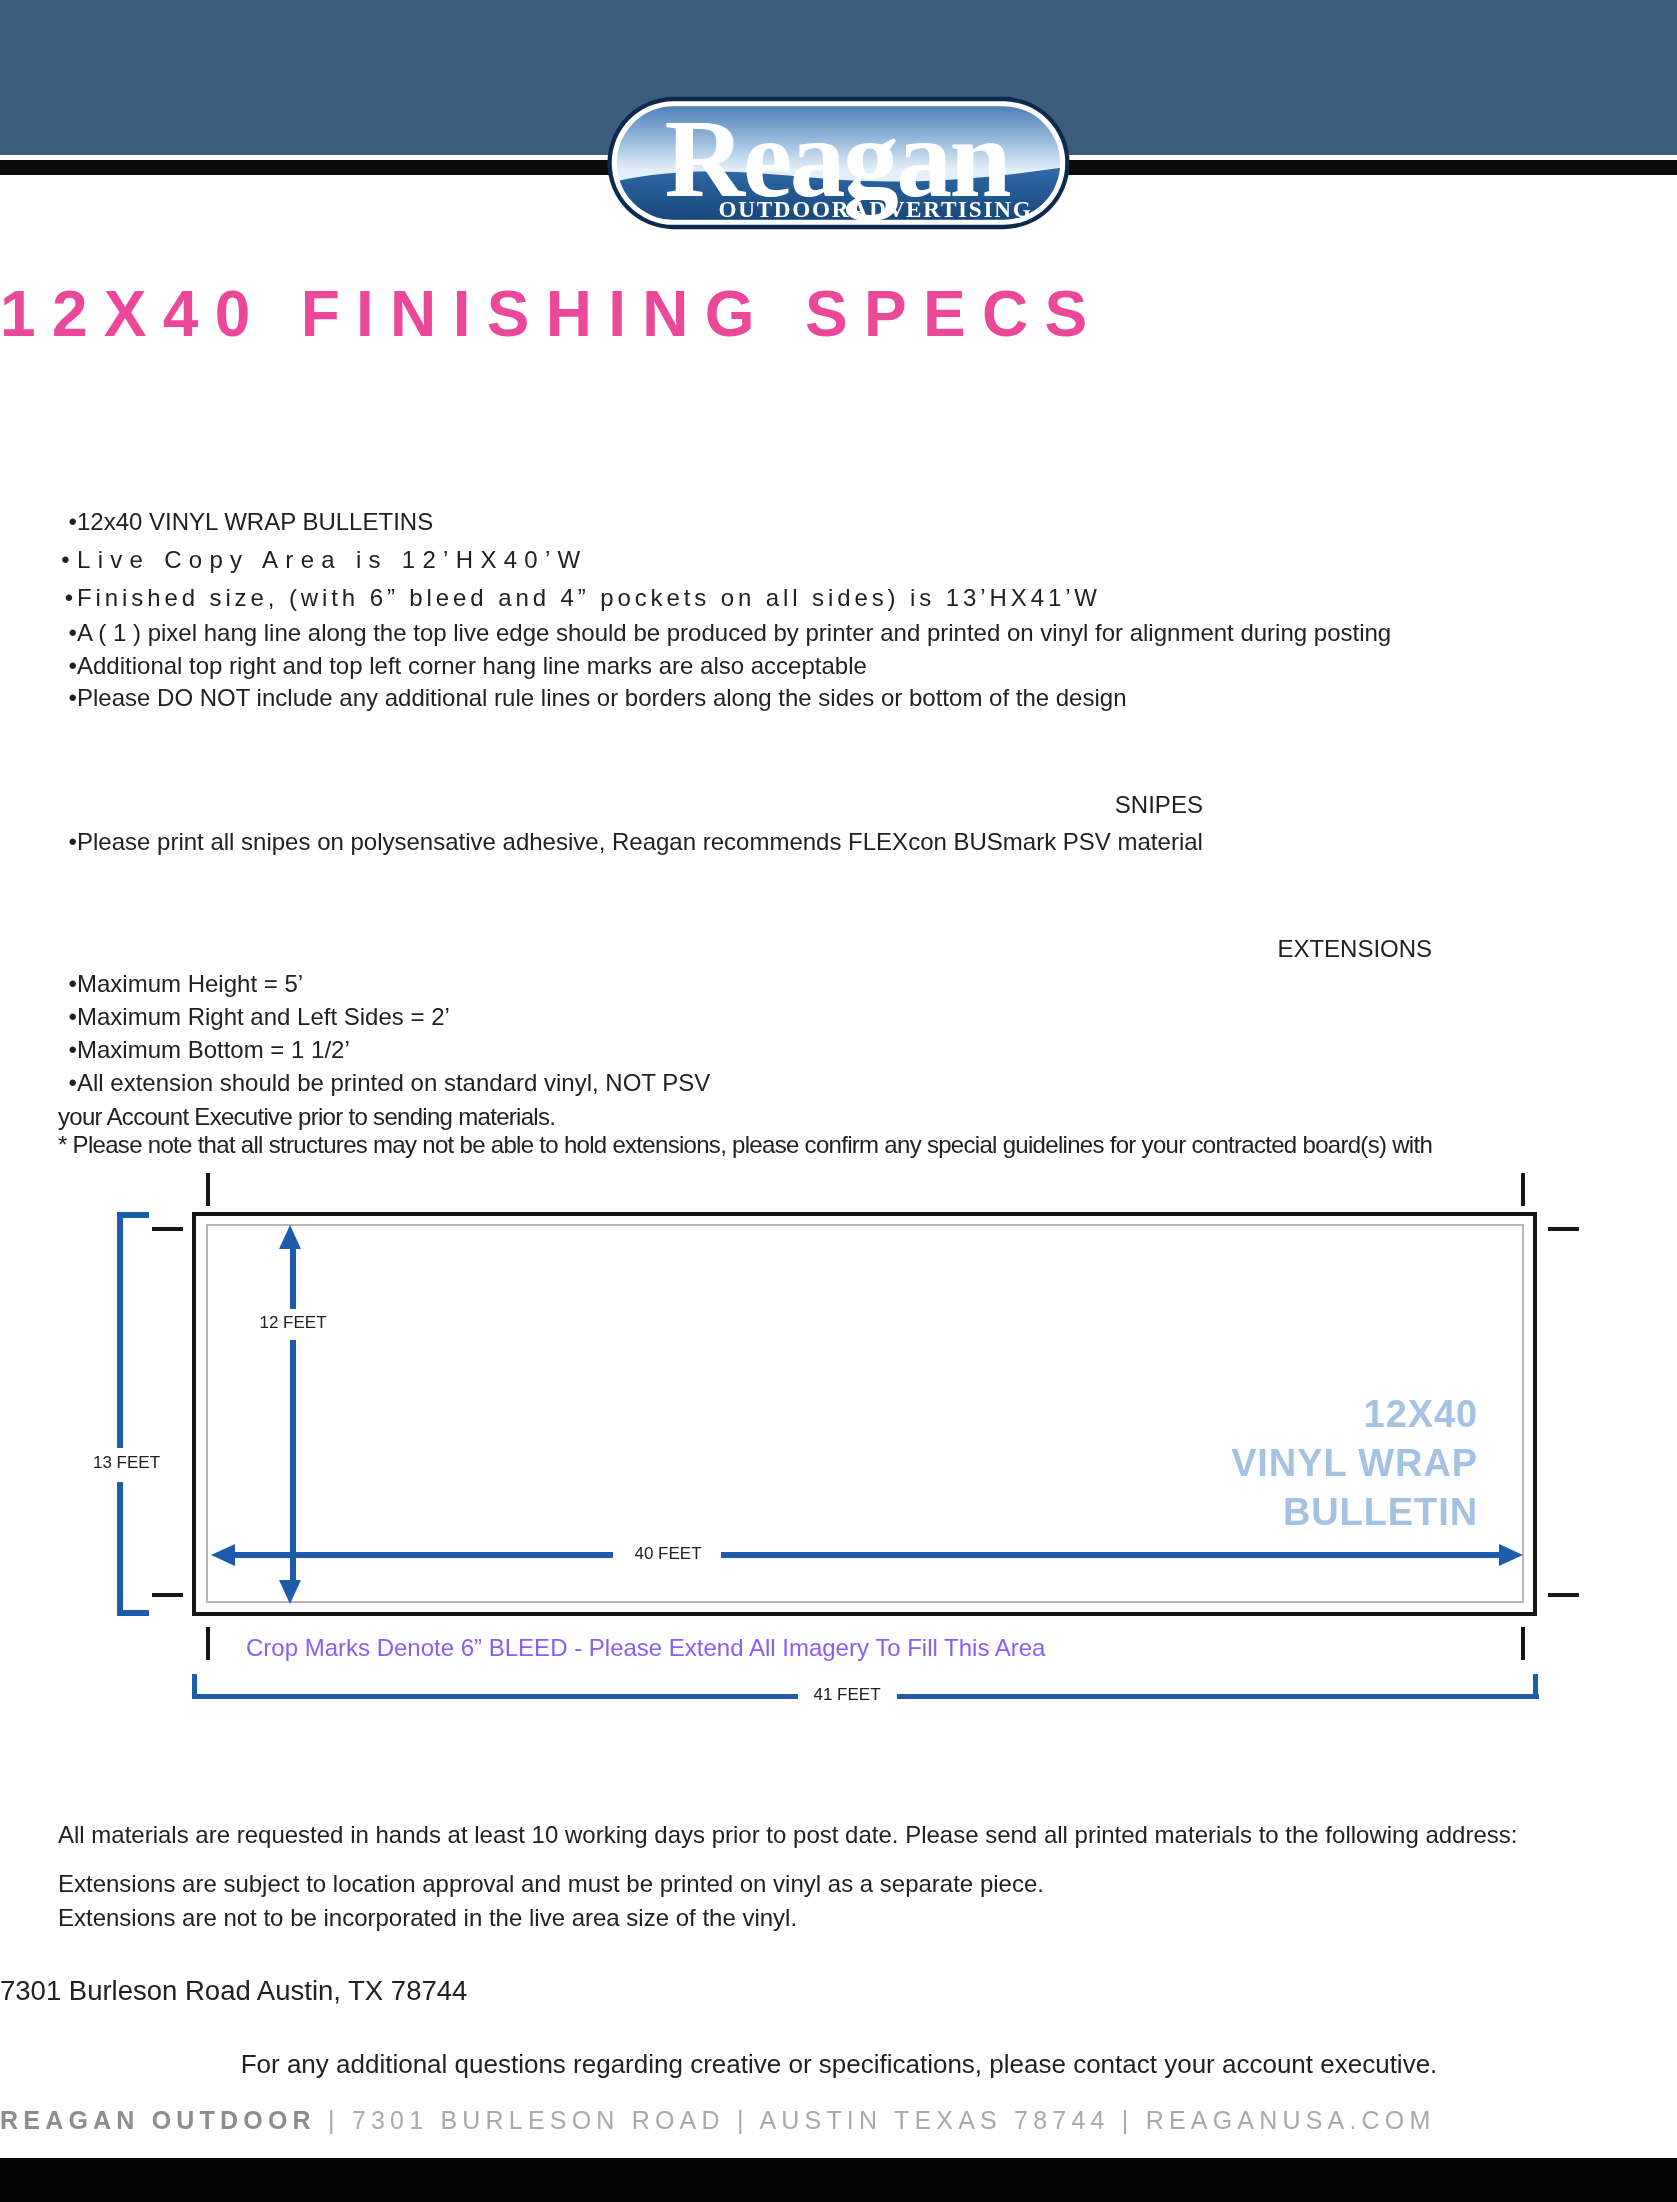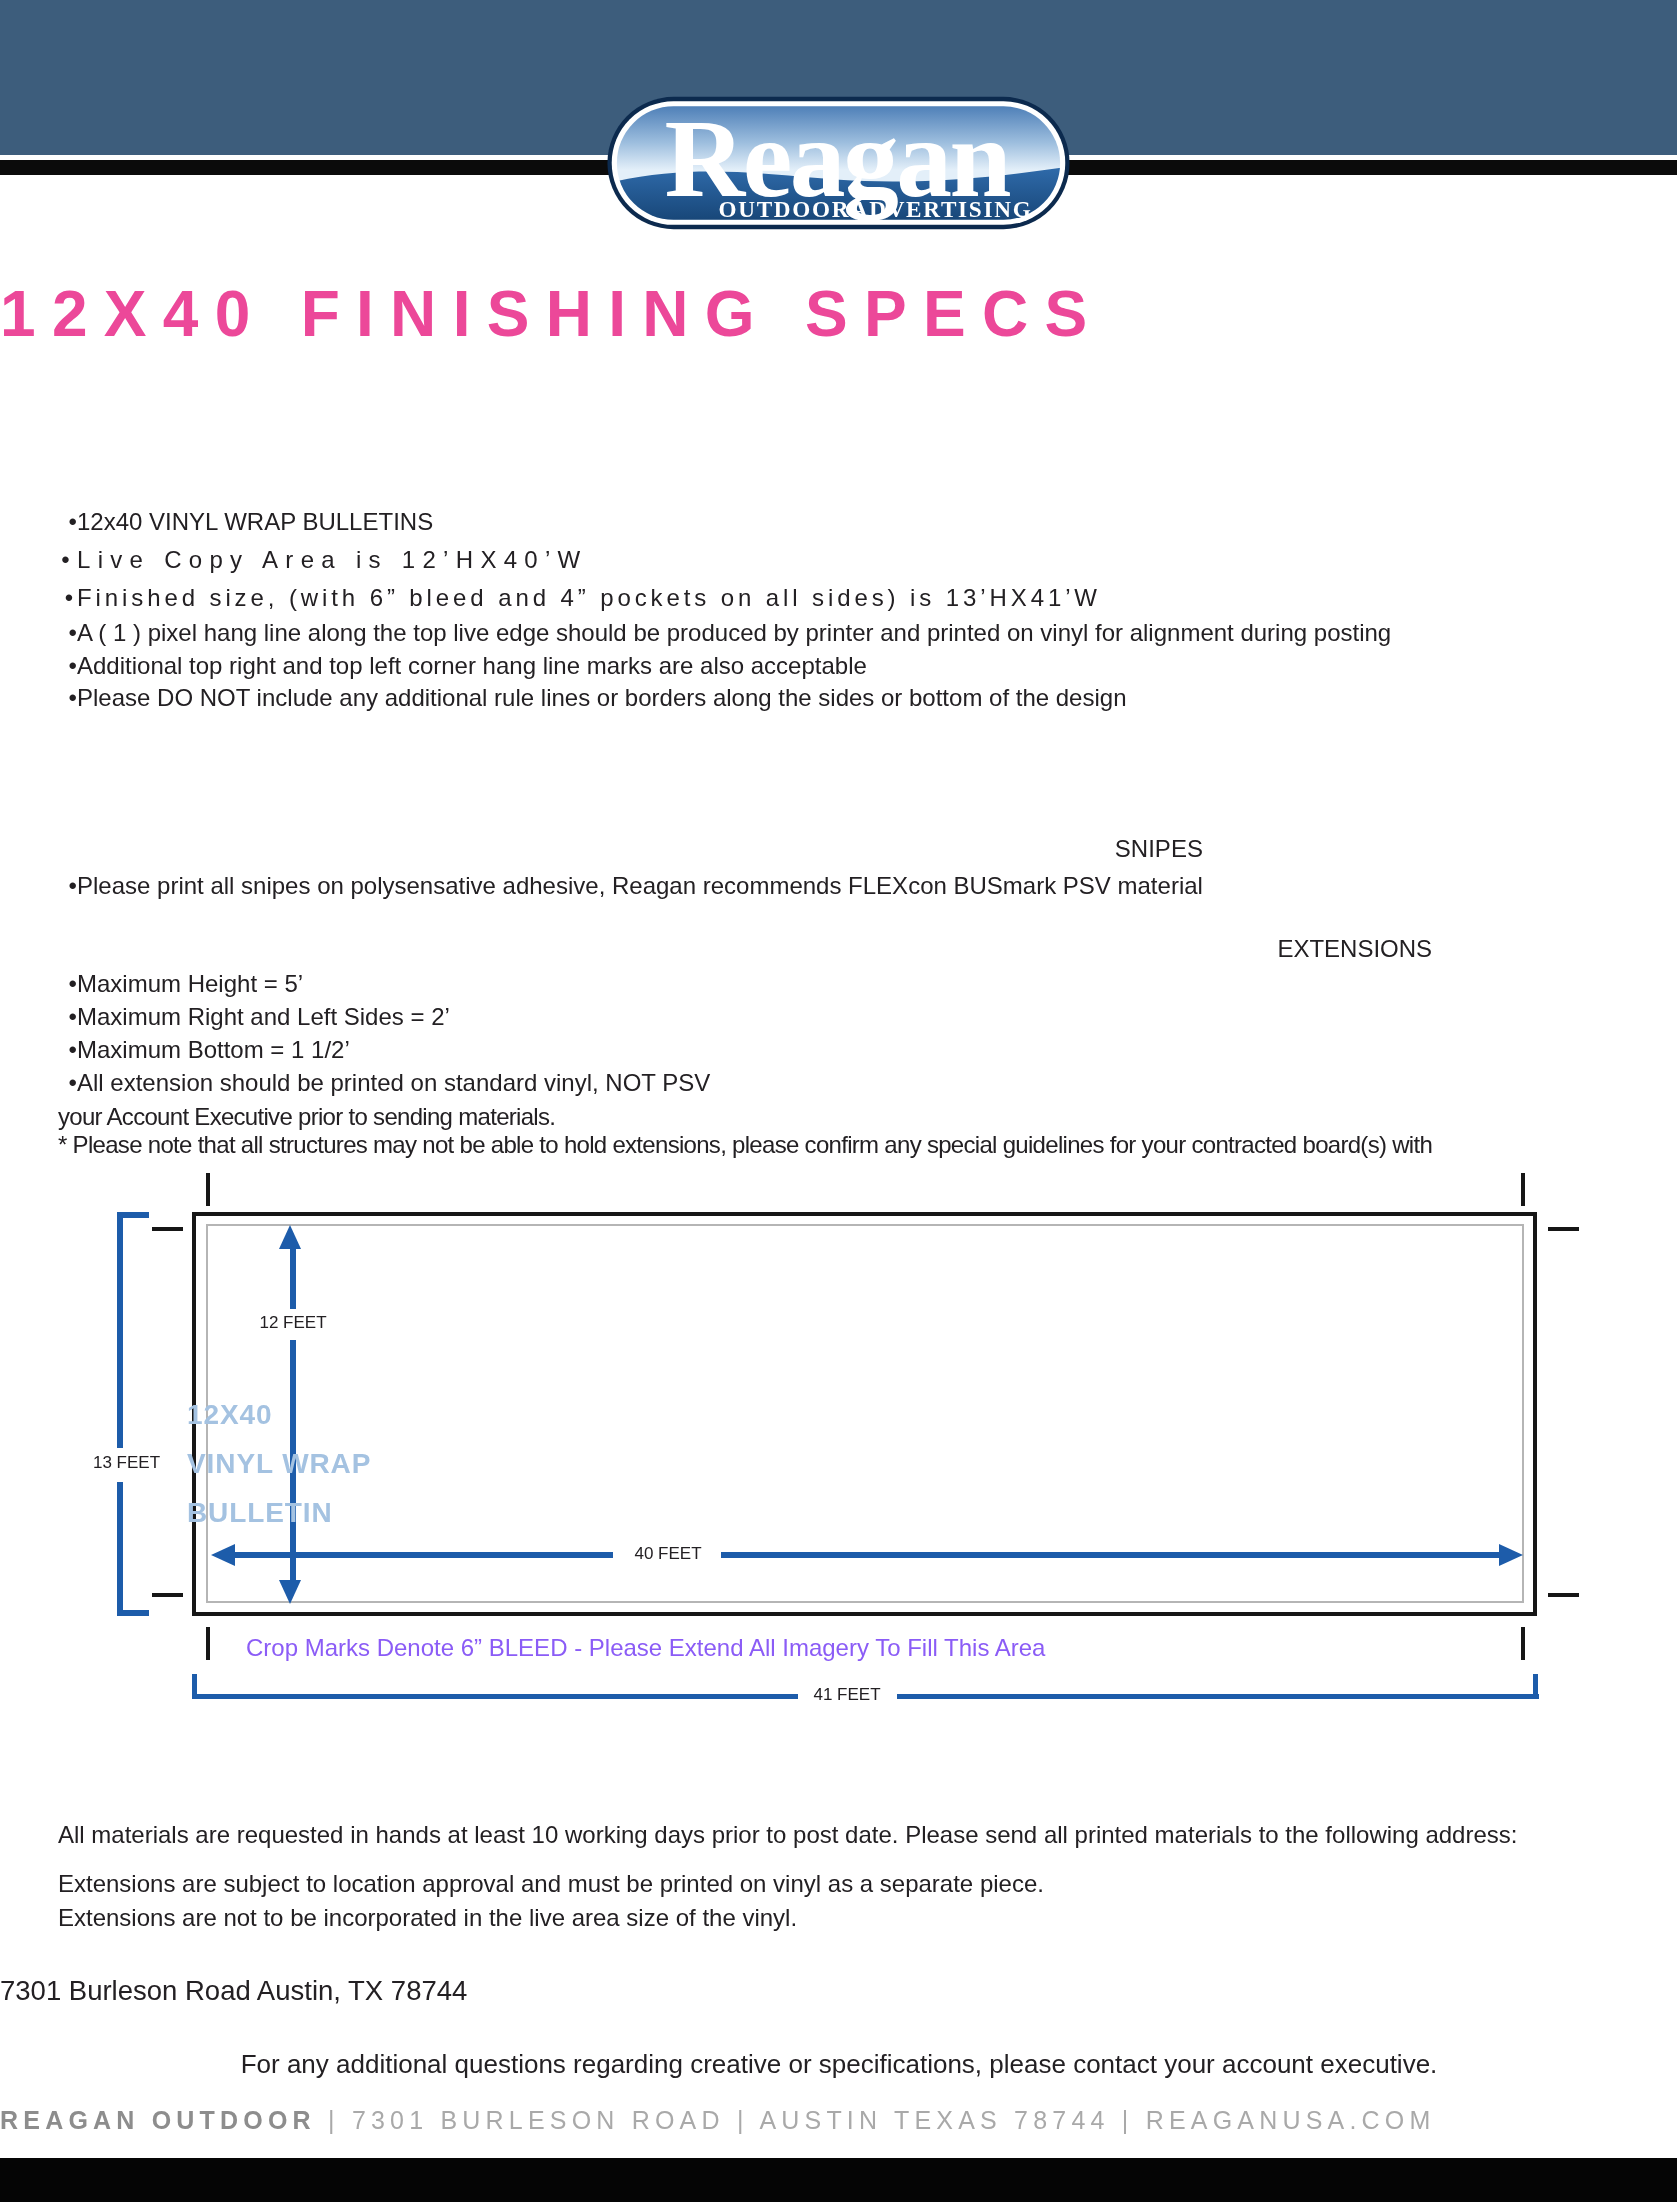--- a/index.html
+++ b/index.html
@@ -20,37 +20,37 @@
   
   .textcol{left:58px;}
   .line{white-space:nowrap;font-size:24px;line-height:28px;display:flex;color:#232023;}
   .hline{font-size:24px;line-height:29px;color:#232023;}
   .bullet{display:inline-block;width:19px;flex:none;}
   #specs-list .li1{margin-bottom:9.5px;}
   #specs-list .li2{margin-bottom:10.3px;letter-spacing:7.3px;}
   #specs-list .li3{margin-bottom:6.9px;letter-spacing:3.9px;}
   #specs-list .li4{margin-bottom:5.2px;}
   #specs-list .li5{margin-bottom:4.3px;}
-  #snipes-block{top:834px;}
+  #snipes-block{top:790px;}
   #snipes-block .hline{margin-bottom:8.6px;}
   #extensions-block{top:934px;}
   #extensions-block .hline{margin-bottom:6.9px;}
   #extensions-block .li{margin-bottom:5.2px;}
   .note{letter-spacing:-0.7px;}
   #specs-block{top:508px;}
 
   
   #rect-outer{left:192px;top:1212px;width:1345px;height:404px;border:4.3px solid #161616;box-sizing:border-box;background:#fff;}
   #rect-live{left:206px;top:1224px;width:1318px;height:379px;border:2.6px solid #b5b5b5;box-sizing:border-box;}
   .tickv{width:4.3px;height:33px;background:#161616;}
   .tickh{width:31px;height:4.3px;background:#161616;}
   .blue{background:var(--diagram-blue,#1d5caa);}
   .dim-label{font-size:17px;color:#232023;text-align:center;background:#fff;line-height:20.6px;}
-  #panel-text{left:187px;top:1390px;width:1291px;text-align:left;font-weight:bold;
-              font-size:28px;line-height:49px;color:var(--panel-text,#a4c2e1);letter-spacing:0.9px;}
+  #panel-text{left:187px;top:1390px;width:1291px;text-align:right;font-weight:bold;
+              font-size:38px;line-height:49px;color:var(--panel-text,#a4c2e1);letter-spacing:0.9px;}
   #diagram-caption{left:246px;top:1634px;width:1291px;text-align:left;font-size:24px;color:#8b5cf6;}
   .tri{width:0;height:0;}
   .tri-up{border-left:11.2px solid transparent;border-right:11.2px solid transparent;
           border-bottom:24px solid var(--diagram-blue,#1d5caa);}
   .tri-down{border-left:11.2px solid transparent;border-right:11.2px solid transparent;
           border-top:24px solid var(--diagram-blue,#1d5caa);}
   .tri-left{border-top:11.2px solid transparent;border-bottom:11.2px solid transparent;
           border-right:24px solid var(--diagram-blue,#1d5caa);}
   .tri-right{border-top:11.2px solid transparent;border-bottom:11.2px solid transparent;
           border-left:24px solid var(--diagram-blue,#1d5caa);}

